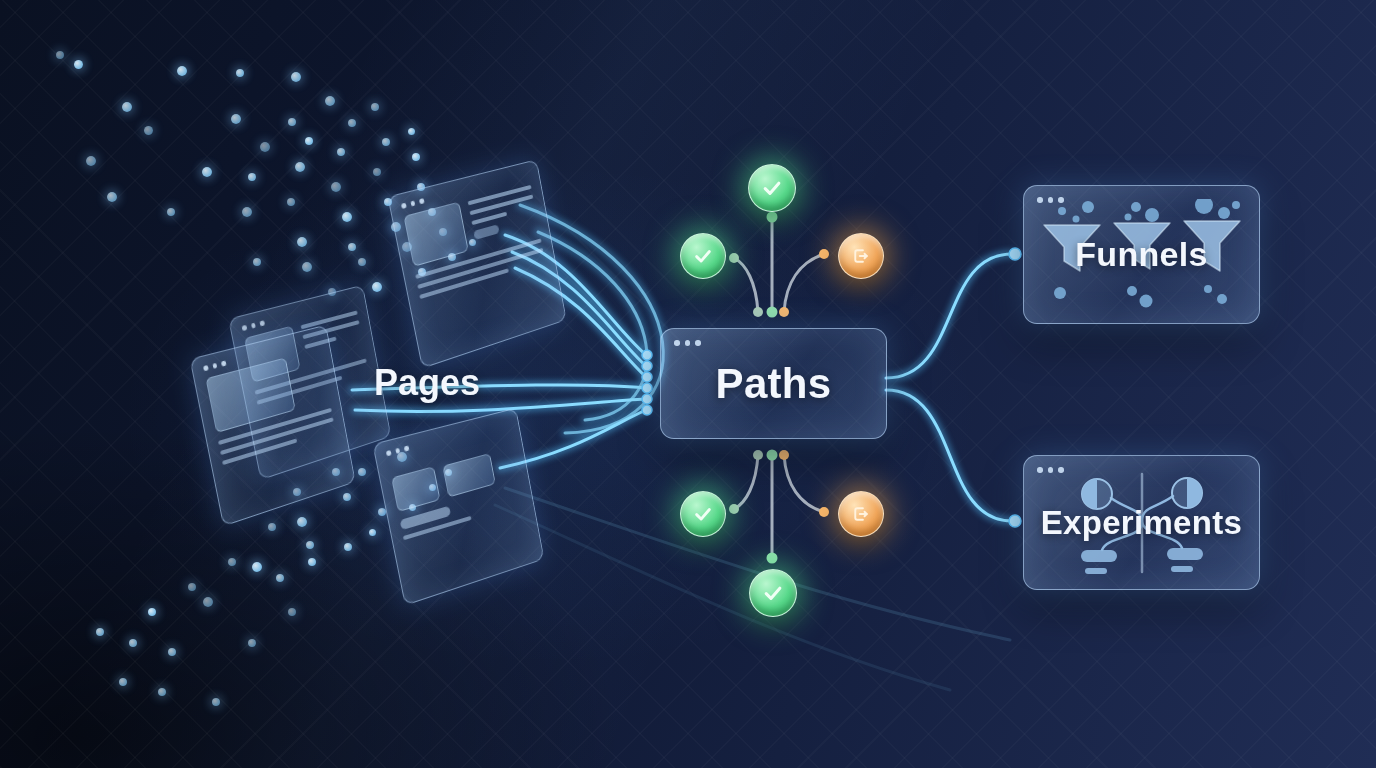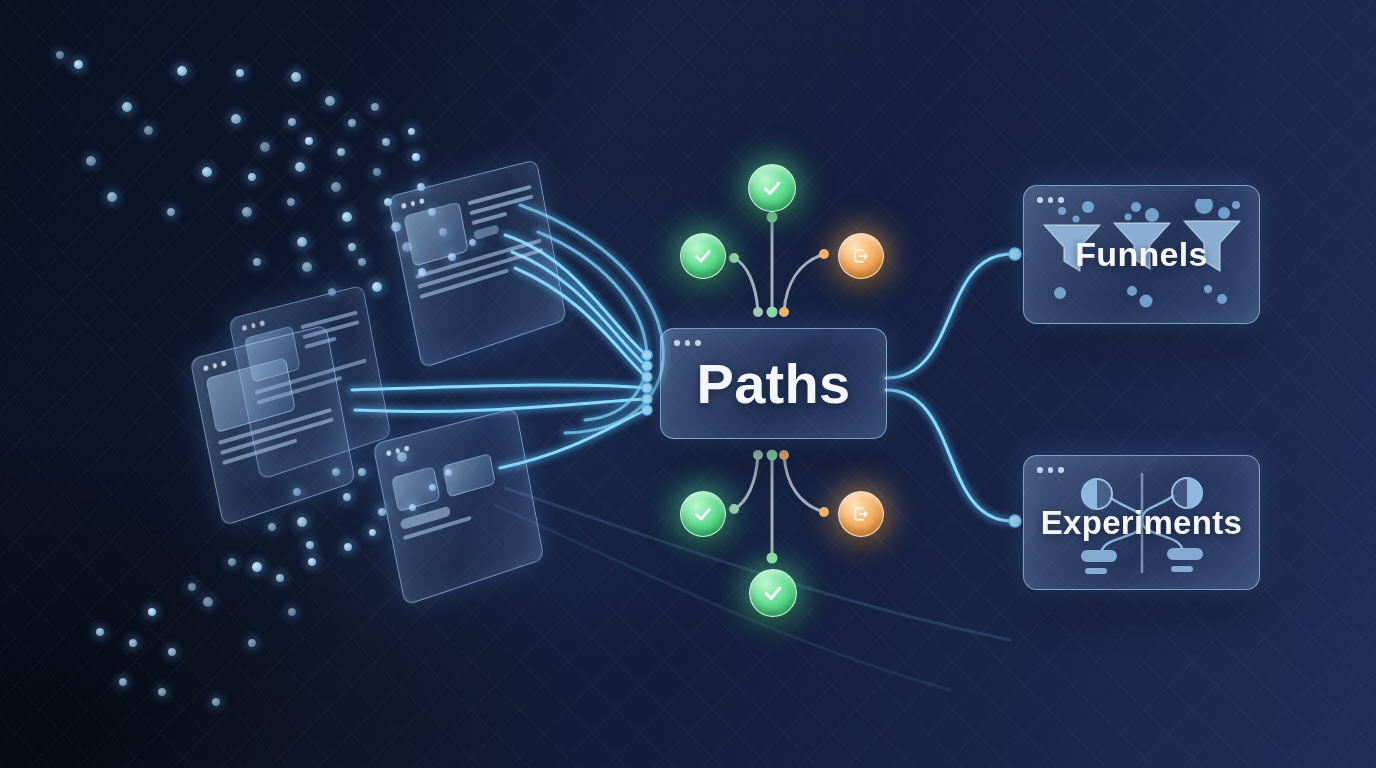--- a/index.html
+++ b/index.html
@@ -280,28 +280,29 @@
     <div class="skel-row" style="align-items:flex-end;">
       <div class="thumb" style="width:44px;height:32px;margin-top:14px;"></div>
       <div class="thumb" style="width:52px;height:30px;"></div>
     </div>
     <div class="sk-bottom">
         <b style="width:40%;height:10px;border-radius:5px;"></b>
         <b style="width:55%;"></b>
       </div>
   </div>
 
+  <div class="free-label" style="left:374px;top:362px;font-size:36px;">Pages</div>
 
   <div class="node" style="left:660px;top:328px;width:225px;height:109px;">
     <div class="wdots">
         <i></i>
         <i></i>
         <i></i>
       </div>
-    <div class="node-label" style="font-size:56px;">Paths</div>
+    <div class="node-label" style="font-size:42px;">Paths</div>
   </div>
 
   <div class="chip green" style="left:748px;top:164px;width:46px;height:46px;">
     <svg width="30" height="30" viewBox="0 0 44 44">
         <path d="M12 23 L19 30 L32 15" fill="none" stroke="#f0fff5" stroke-width="4.5" stroke-linecap="round" stroke-linejoin="round"></path>
       </svg>
   </div>
   <div class="chip green" style="left:680px;top:233px;width:44px;height:44px;">
     <svg width="28" height="28" viewBox="0 0 44 44">
         <path d="M12 23 L19 30 L32 15" fill="none" stroke="#f0fff5" stroke-width="4.5" stroke-linecap="round" stroke-linejoin="round"></path>

